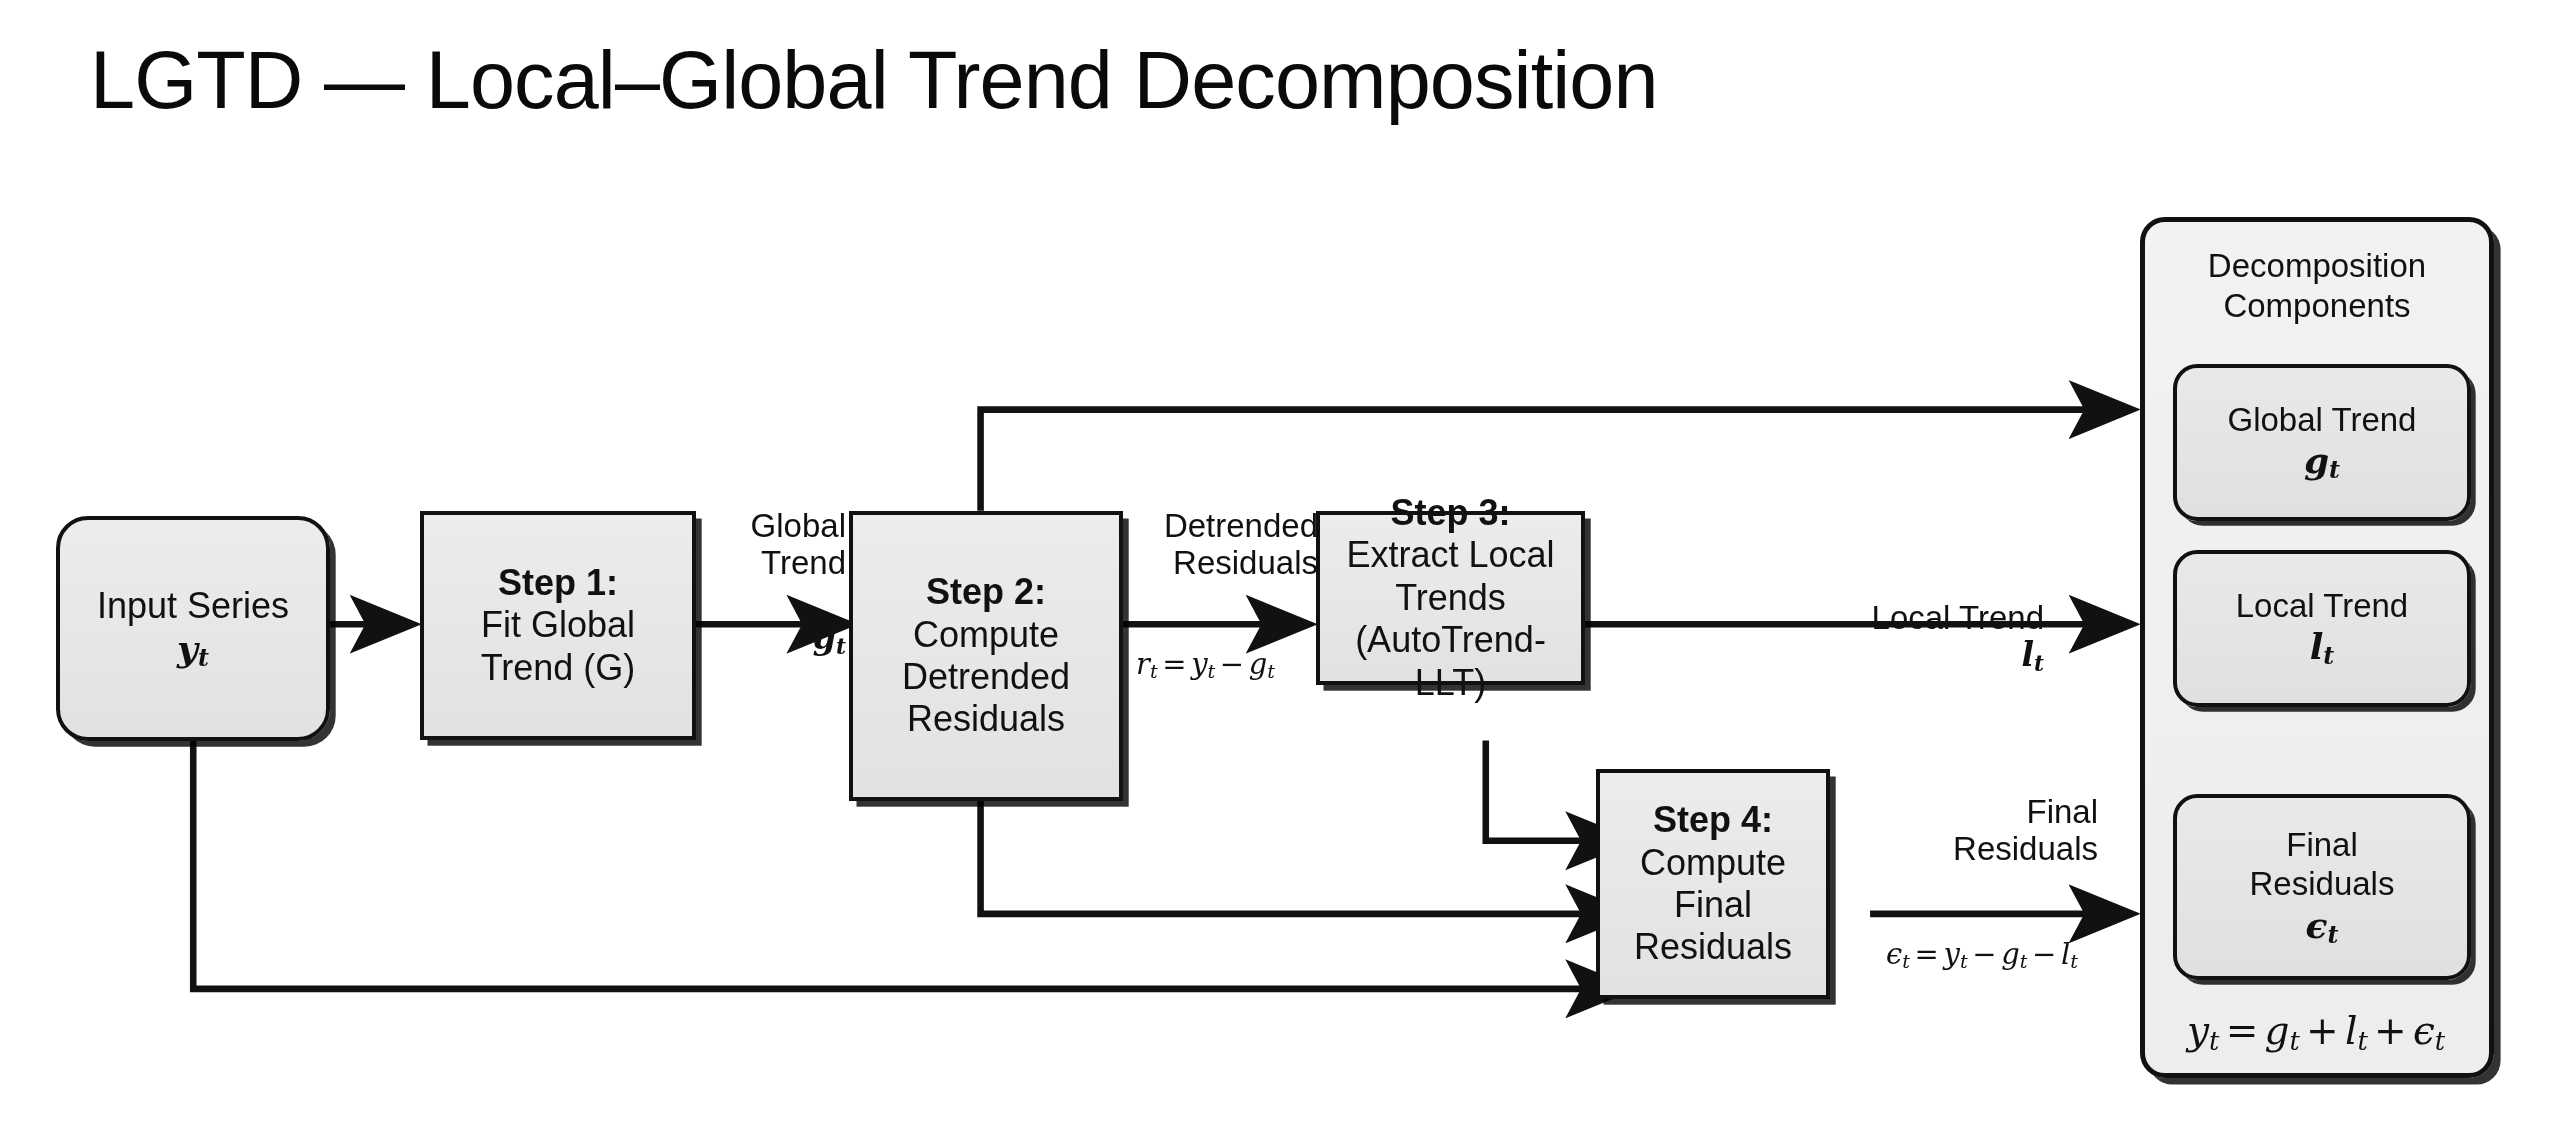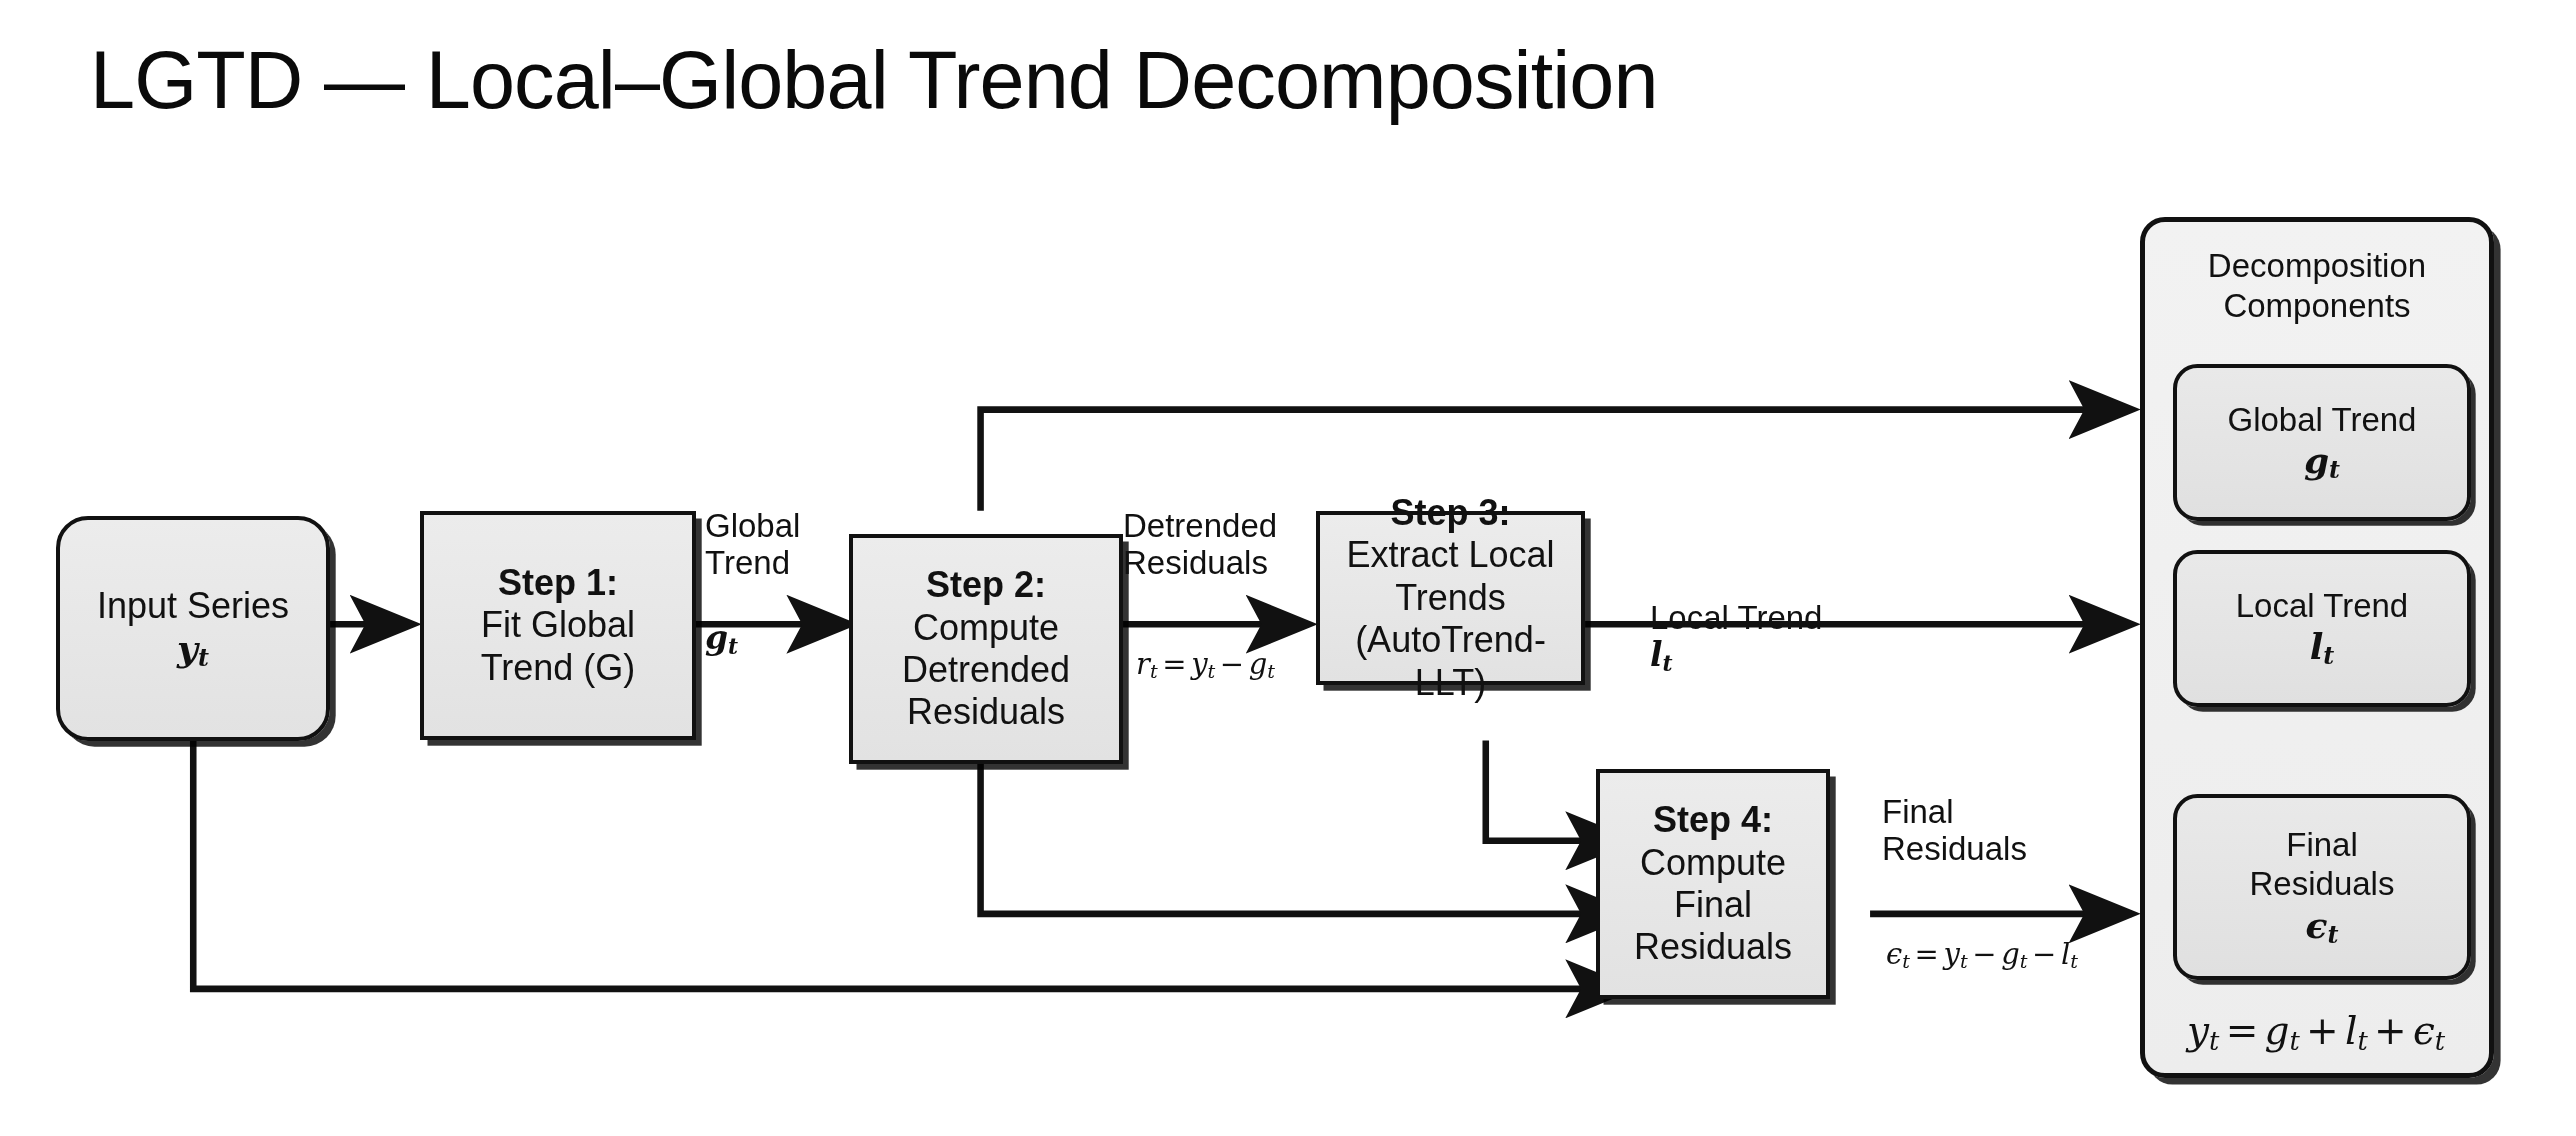--- a/index.html
+++ b/index.html
@@ -72,21 +72,21 @@
     background:linear-gradient(#e9e9e9,#e0e0e0);
     border:4.7px solid #111;
     border-radius:24.4px;
     box-shadow:5.6px 5.6px 0 -0.9px rgba(0,0,0,0.80);
     line-height:1.2;
     font-size:33px;
   }
   
   .elabel{
     position:absolute;
-    text-align:left;
+    text-align:right;
     font-size:33px;
     line-height:1.14;
     white-space:pre-line;
     color:#111;
   }
   .math{
     position:absolute;
     font-family:"DejaVu Serif",serif;
     font-style:italic;
     font-size:29px;
@@ -140,21 +140,21 @@
     <span class="ln">Input Series</span>
     <span class="sym mathbig"><span>y</span><span class="sub">t</span></span>
   </div>
 
   <div class="node" style="left:420px;top:511px;width:276px;height:229px;">
     <span class="ttl">Step 1:</span>
     <span class="ln">Fit Global</span>
     <span class="ln">Trend (G)</span>
   </div>
 
-  <div class="node" style="left:849px;top:534px;width:274px;height:230px;">
+  <div class="node" style="left:849px;top:511px;width:274px;height:290px;">
     <span class="ttl">Step 2:</span>
     <span class="ln">Compute</span>
     <span class="ln">Detrended</span>
     <span class="ln">Residuals</span>
   </div>
 
   <div class="node" style="left:1316px;top:511px;width:269px;height:174px;">
     <span class="ttl">Step 3:</span>
     <span class="ln">Extract Local</span>
     <span class="ln">Trends</span>

